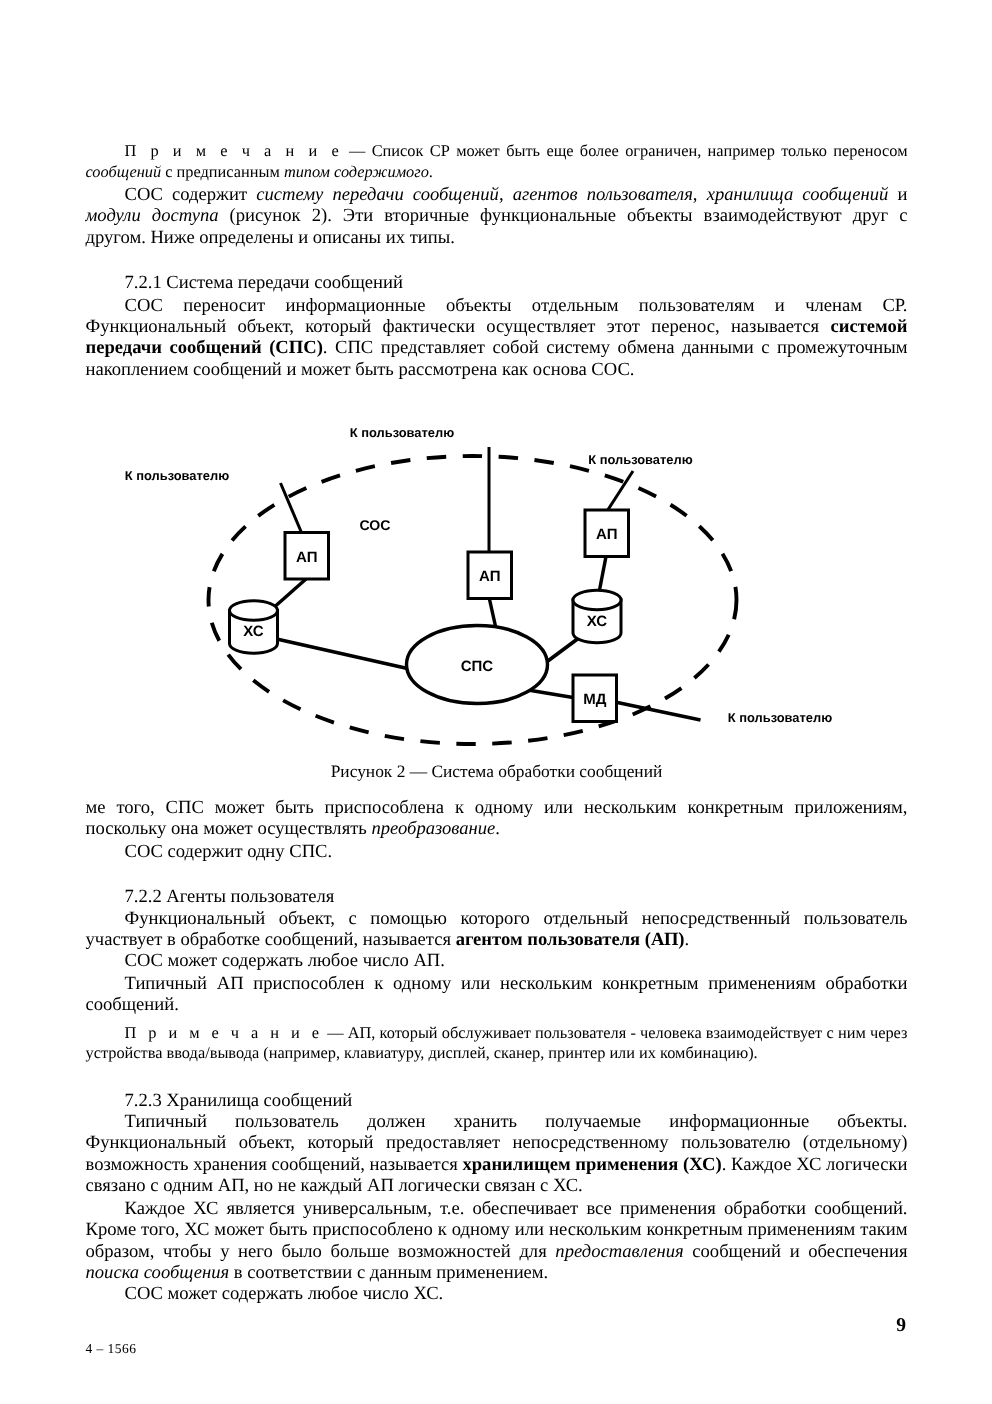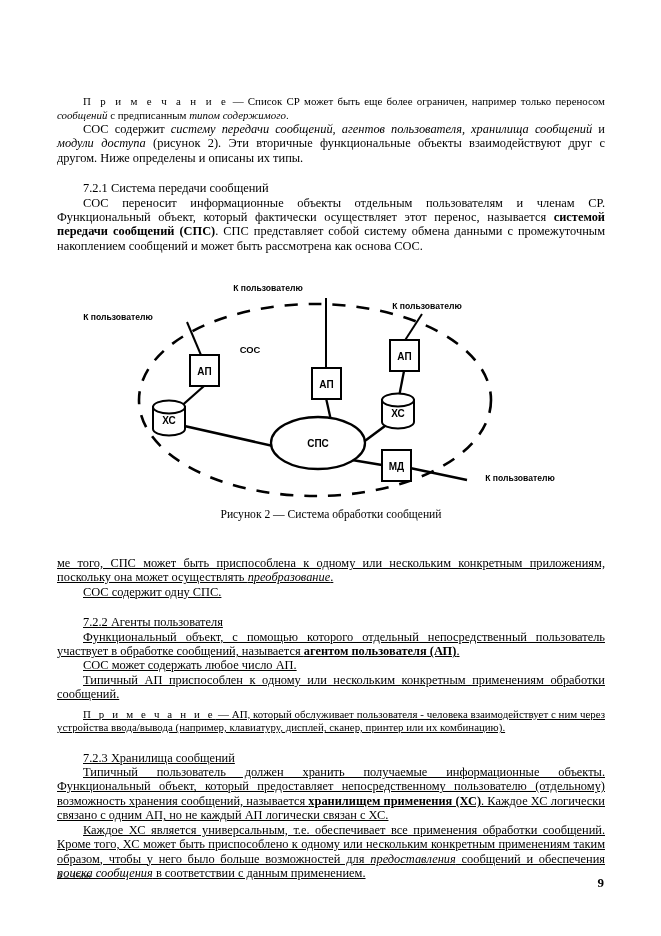--- a/index.html
+++ b/index.html
@@ -37,21 +37,21 @@
   .col {
     position: absolute;
     left: 57px;
     width: 548px;
     font-size: 12.4px;
     line-height: 14.4px;
     text-align: justify;
     text-justify: inter-word;
   }
   .col-top  { top: 92px; }
-  .col-bot  { top: 556px; text-decoration: underline; }
+  .col-bot  { top: 531px; }
 
   p { margin: 0; }
   .indent  { text-indent: 26px; }
   .note {
     font-size: 10.9px;
     line-height: 13.5px;
     text-indent: 26px;
     margin-top: 3px;
   }
   .note .nlabel {
@@ -106,21 +106,21 @@
     font-family: "Liberation Sans", sans-serif;
     font-size: 9.4px;
     font-weight: bold;
     fill: #000;
   }
 
   
   .foot-left {
     position: absolute;
     left: 57px;
-    bottom: 55px;
+    bottom: 32px;
     font-size: 9px;
     letter-spacing: 0.3px;
   }
   .foot-right {
     position: absolute;
     right: 57px;
     bottom: 45px;
     font-size: 13px;
     font-weight: bold;
   }
@@ -232,18 +232,19 @@
     <p class="indent">Типичный АП приспособлен к одному или нескольким конкретным применениям обработки сообщений.</p>
 
     <p class="note gap-note"><span class="nlabel">П р и м е ч а н и е</span><span> — </span><span>АП, который обслуживает пользователя - человека взаимодействует с ним через устройства ввода/вывода (например, клавиатуру, дисплей, сканер, принтер или их комбинацию).</span></p>
 
     <p class="sect gap-note">7.2.3 Хранилища сообщений</p>
 
     <p class="indent"><span>Типичный пользователь должен хранить получаемые информационные объекты. Функциональный объект, который предоставляет непосредственному пользователю (отдельному) возможность хранения сообщений, называется </span><b>хранилищем применения (ХС)</b><span>. Каждое ХС логически связано с одним АП, но не каждый АП логически связан с ХС.</span></p>
 
     <p class="indent"><span>Каждое ХС является универсальным, т.е. обеспечивает все применения обработки сообщений. Кроме того, ХС может быть приспособлено к одному или нескольким  конкретным  применениям таким образом, чтобы у него было больше возможностей для  </span><i>предоставления</i><span> сообщений и обеспечения </span><i>поиска сообщения</i><span> в соответствии с данным применением.</span></p>
 
+    <p class="indent">СОС может содержать любое число ХС.</p>
   </div>
 
   <div class="foot-left">4 – 1566</div>
   <div class="foot-right">9</div>
 
 </div>
 
 </body></html>

